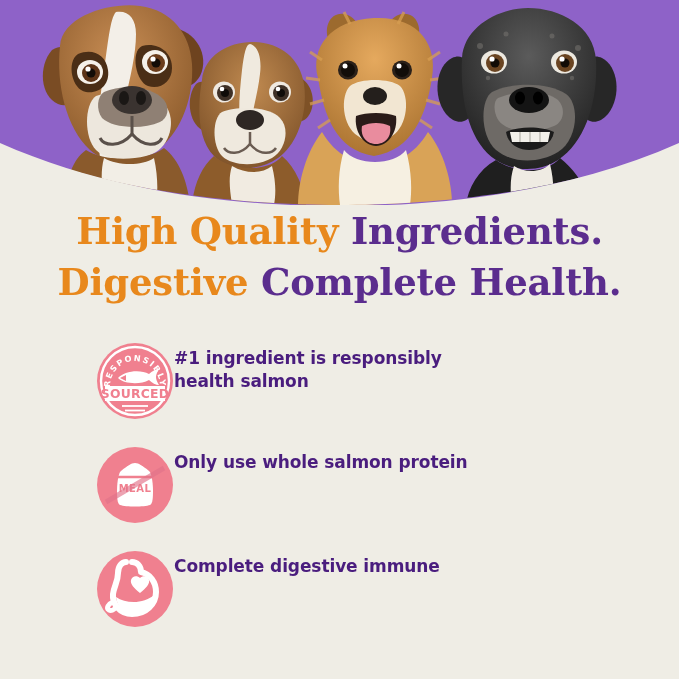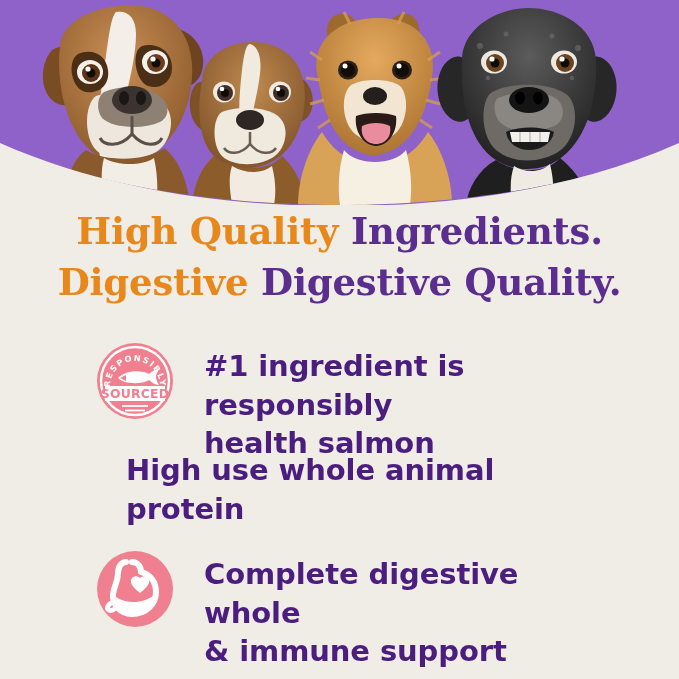--- a/index.html
+++ b/index.html
@@ -73,25 +73,24 @@
   }
   .feature-icon {
     flex: 0 0 auto;
     width: 78px;
     height: 78px;
     position: relative;
     margin-top: 2px;
   }
   .feature-text {
     flex: 1 1 auto;
-    margin-left: 30px;
     color: #4A1D7E;
     font-family: "DejaVu Sans", "Liberation Sans", sans-serif;
     font-weight: bold;
-    font-size: 29px;
+    font-size: 17px;
     line-height: 1.33;
     padding-top: 7px;
     letter-spacing: -0.1px;
   }
   .feature-text .ln { display: block; }
 </style>
 </head>
 <body>
 
 <div id="page">
@@ -284,21 +283,21 @@
       <path d="M0,143 C120,196 250,206 339,206 C428,206 560,196 679,143
                L679,205 L0,205 Z" fill="#EFEDE5"></path>
     </svg>
   </div>
 
   <div class="headline">
     <span class="hl-line">
       <span class="hl-orange">High Quality </span><span class="hl-purple">Ingredients.</span>
     </span>
     <span class="hl-line">
-      <span class="hl-orange">Digestive </span><span class="hl-purple">Digestive Quality.</span>
+      <span class="hl-orange">Digestive </span><span class="hl-purple">Complete Health.</span>
     </span>
   </div>
 
   <div class="features">
 
     <div class="feature">
       <div class="feature-icon">
         <svg width="78" height="78" viewBox="0 0 78 78">
           <circle cx="39" cy="39" r="38" fill="#F0808F"></circle>
           <circle cx="39" cy="39" r="34" fill="none" stroke="#FFFFFF" stroke-width="2.4"></circle>
@@ -324,22 +323,37 @@
           </g>
         </svg>
       </div>
       <div class="feature-text">
         <span class="ln">#1 ingredient is responsibly</span>
         <span class="ln">health salmon</span>
       </div>
     </div>
 
     <div class="feature">
+      <div class="feature-icon">
+        <svg width="78" height="78" viewBox="0 0 78 78">
+          <circle cx="39" cy="39" r="38" fill="#F0808F"></circle>
+
+          <path d="M24,26 C28,22 34,18 39,18 C44,18 50,22 54,26
+                   C56,30 57,38 57,46 C57,54 56,58 54,59
+                   C48,61 30,61 24,59 C22,58 21,54 21,46 C21,38 22,30 24,26 Z" fill="#FFFFFF"></path>
+          <path d="M27,25 C31,20 35,17 39,17 C43,17 47,20 51,25
+                   C46,22 32,22 27,25 Z" fill="#FFFFFF"></path>
+          <path d="M22,31 L56,31" stroke="#F0808F" stroke-width="2.6"></path>
+          <text x="39" y="45.5" text-anchor="middle" font-family="'DejaVu Sans','Liberation Sans',sans-serif" font-size="10" font-weight="bold" fill="#F0808F" letter-spacing="0.4">MEAL</text>
+
+          <path d="M10,56 L68,22" stroke="#E2738A" stroke-width="5" opacity="0.65"></path>
+        </svg>
+      </div>
       <div class="feature-text">
-        <span class="ln">High use whole animal protein</span>
+        <span class="ln">Only use whole salmon protein</span>
       </div>
     </div>
 
     <div class="feature">
       <div class="feature-icon">
         <svg width="78" height="78" viewBox="0 0 78 78">
           <circle cx="39" cy="39" r="38" fill="#F0808F"></circle>
 
           <path d="M30,12 C26,12 22,16 22,23 C22,32 18,36 17,44
                    C16,54 24,64 36,64 C50,64 60,54 60,42
@@ -348,19 +362,18 @@
           <path d="M20,47 C30,54 48,54 58,45 C57,55 48,63 37,63
                    C27,63 21,56 20,47 Z" fill="#FFFFFF"></path>
 
           <path d="M17,52 C12,54 10,58 13,60 C15,61 18,60 19,58" fill="none" stroke="#FFFFFF" stroke-width="5" stroke-linecap="round"></path>
 
           <path d="M44,28 C41,25 36,26 35,30 C34,34 38,38 44,43
                    C50,38 54,34 53,30 C52,26 47,25 44,28 Z" fill="#FFFFFF"></path>
         </svg>
       </div>
       <div class="feature-text">
-        <span class="ln">Complete digestive whole</span>
-        <span class="ln">&amp; immune support</span>
+        <span class="ln">Complete digestive immune</span>
       </div>
     </div>
 
   </div>
 </div>
 
 </body></html>

